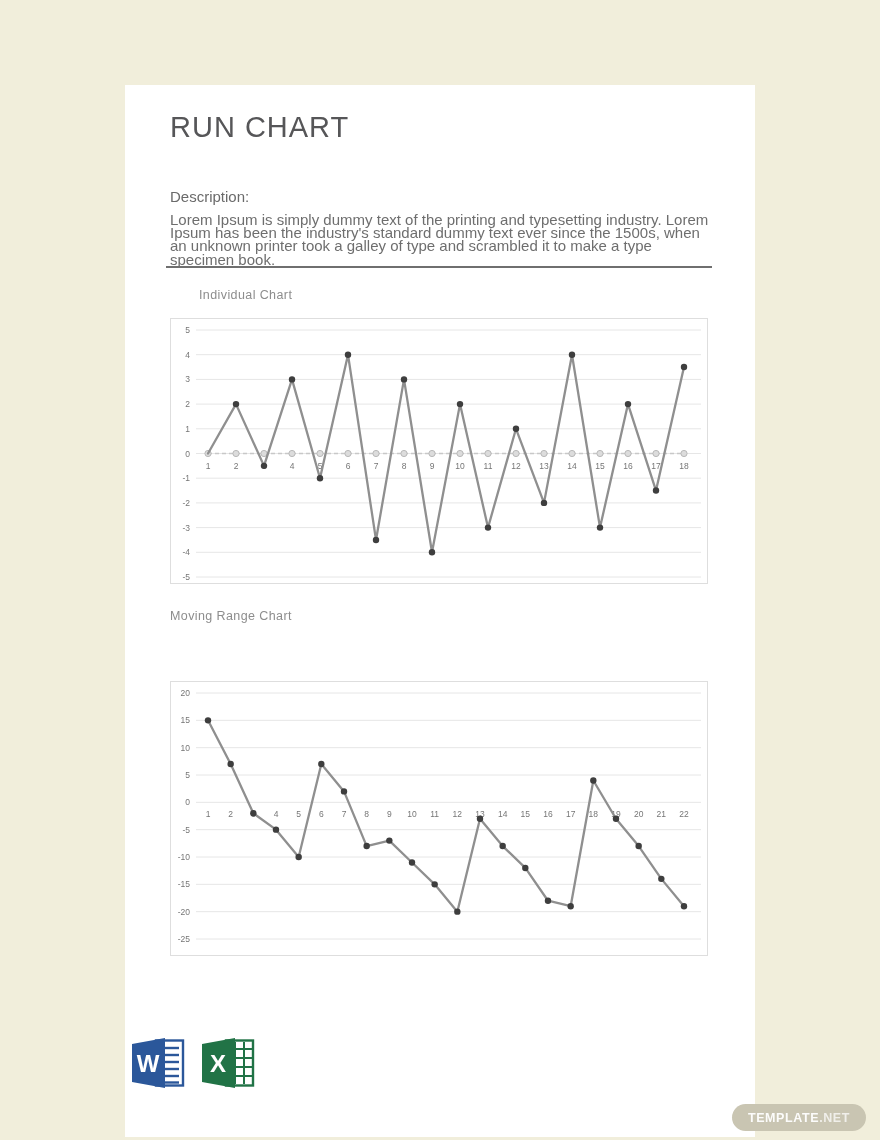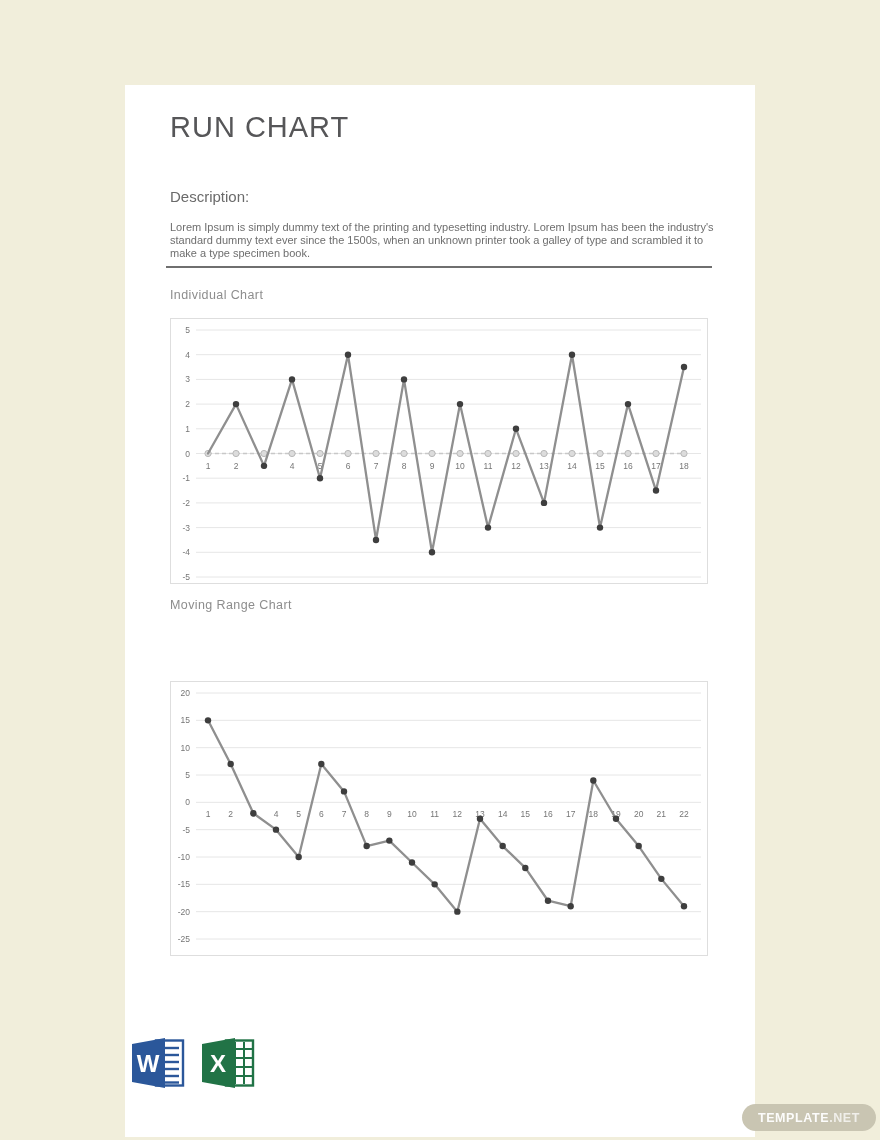--- a/index.html
+++ b/index.html
@@ -25,41 +25,41 @@
     color: #565658;
   }
   .desc-label {
     position: absolute;
     left: 45px; top: 103px;
     font-size: 15px;
     color: #6a6a6a;
   }
   .desc-text {
     position: absolute;
-    left: 45px; top: 136px;
+    left: 45px; top: 128px;
     width: 548px;
-    font-size: 11px;
+    font-size: 15px;
     line-height: 13.2px;
     color: #6e6e6e;
   }
   .separator {
     position: absolute;
     left: 41px; top: 181px;
     width: 546px; height: 2px;
     background: #6f6f6f;
   }
   .section-title {
     position: absolute;
     left: 45px;
     font-size: 12.5px;
     letter-spacing: 0.4px;
     color: #8d8d8d;
   }
-  .section-title.s1 { top: 203px; }
-  .section-title.s2 { top: 513px; }
+  .section-title.s1 { top: 203px; margin-left: 29px; }
+  .section-title.s2 { top: 524px; }
   .chart {
     position: absolute;
     left: 45px;
     width: 538px;
     background: #ffffff;
   }
   .chart.c1 { top: 233px; height: 266px; }
   .chart.c2 { top: 596px; height: 275px; }
   .chart svg { display: block; width: 100%; height: 100%; }
   .footer-icons {
@@ -76,21 +76,21 @@
   .excel-stroke { stroke: var(--excel_green, #217346); }
   .excel-fill  { fill: var(--excel_green, #217346); }
   .icon-letter {
     fill: #ffffff;
     font-family: "Liberation Sans", sans-serif;
     font-size: 24px;
     font-weight: bold;
   }
   .badge {
     position: absolute;
-    right: 4px; top: 1104px;
+    right: 14px; top: 1104px;
     height: 27px;
     padding: 0 16px;
     border-radius: 14px;
     background: var(--badge_bg, #c9c5b2);
     display: flex;
     align-items: center;
     font-size: 12.5px;
     letter-spacing: 0.6px;
   }
   .badge .b-bold { color: rgba(255,255,255,0.95); font-weight: bold; }

